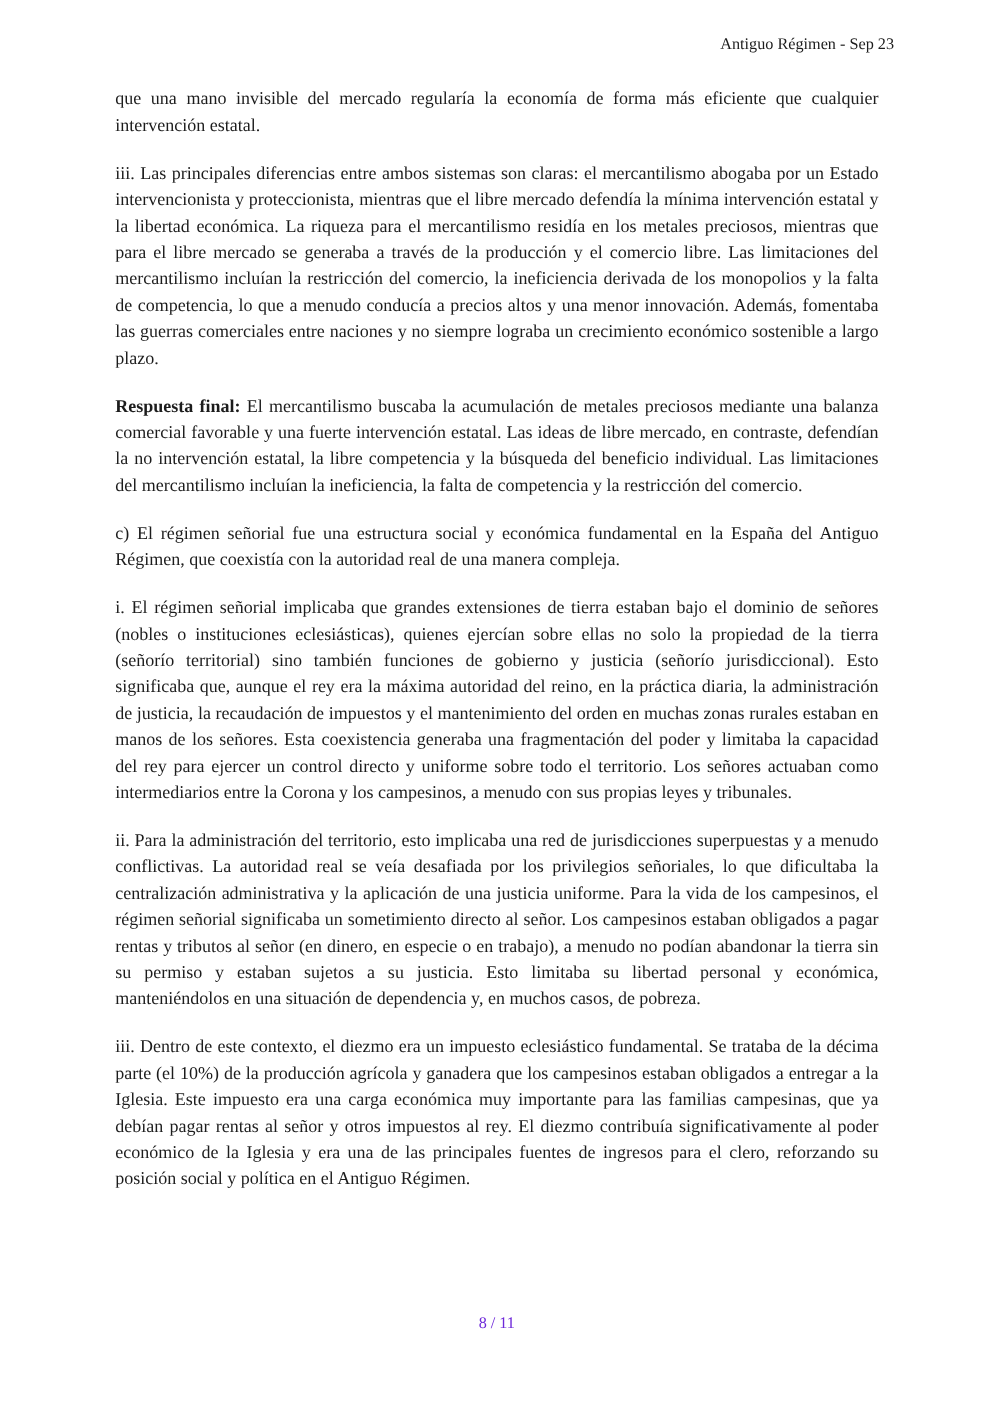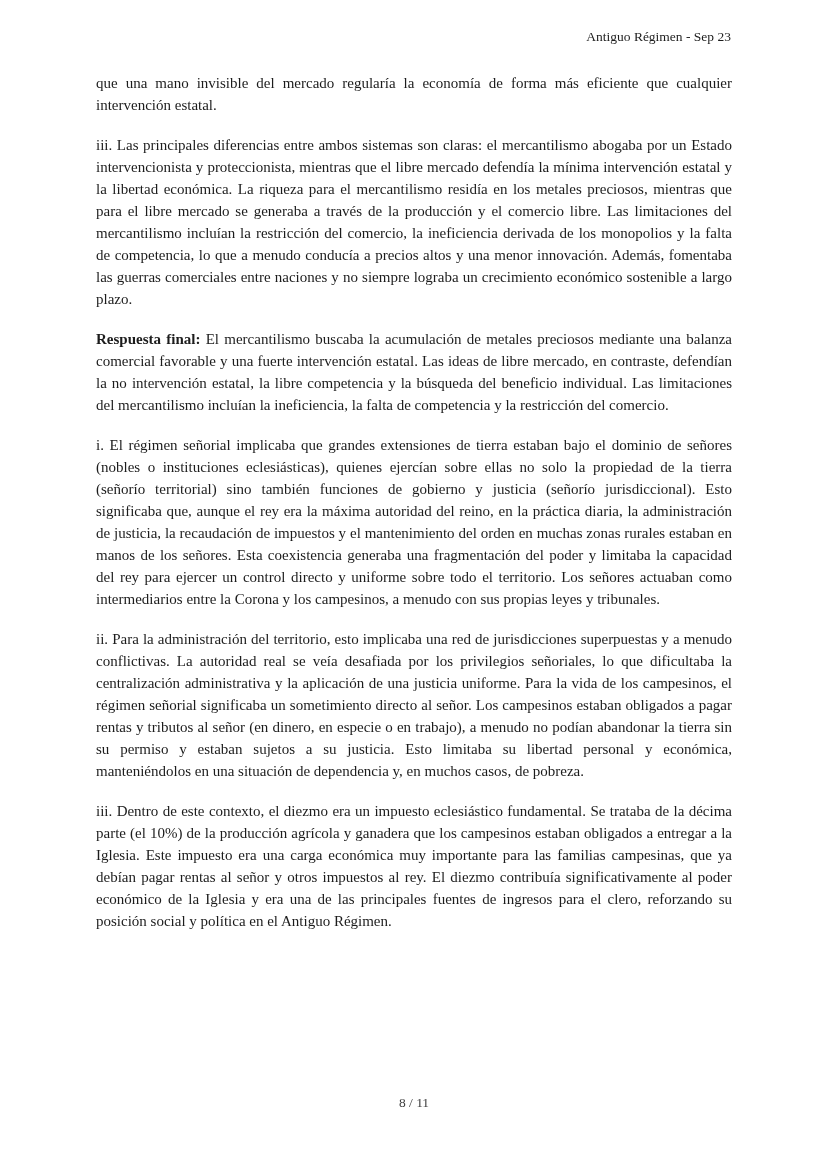--- a/index.html
+++ b/index.html
@@ -12,21 +12,21 @@
     width: 828px;
     height: 1171px;
     background: #ffffff;
     font-family: "Liberation Serif", serif;
     color: #1c1c1c;
     overflow: hidden;
   }
   .page-header {
     position: absolute;
     top: 29px;
-    right: 97px;
+    right: 83px;
     font-size: 13.5px;
     line-height: 16px;
     color: #1c1c1c;
     text-align: left;
   }
   .page-body {
     position: absolute;
     top: 72px;
     left: 96px;
     width: 636px;
@@ -43,38 +43,39 @@
     font-weight: bold;
   }
   .page-footer {
     position: absolute;
     top: 1094px;
     left: 0;
     width: 100%;
     text-align: center;
     font-size: 13.5px;
     line-height: 17px;
-    color: #404040;
+    color: #6d28d9;
   }
 </style>
 </head>
 <body>
 
 <div class="page">
 
   <div class="page-header">Antiguo Régimen - Sep 23</div>
 
   <div class="page-body">
 
     <p>que una mano invisible del mercado regularía la economía de forma más eficiente que cualquier intervención estatal.</p>
 
     <p>iii. Las principales diferencias entre ambos sistemas son claras: el mercantilismo abogaba por un Estado intervencionista y proteccionista, mientras que el libre mercado defendía la mínima intervención estatal y la libertad económica. La riqueza para el mercantilismo residía en los metales preciosos, mientras que para el libre mercado se generaba a través de la producción y el comercio libre. Las limitaciones del mercantilismo incluían la restricción del comercio, la ineficiencia derivada de los monopolios y la falta de competencia, lo que a menudo conducía a precios altos y una menor innovación. Además, fomentaba las guerras comerciales entre naciones y no siempre lograba un crecimiento económico sostenible a largo plazo.</p>
 
     <p><strong>Respuesta final:</strong> <span>El mercantilismo buscaba la acumulación de metales preciosos mediante una balanza comercial favorable y una fuerte intervención estatal. Las ideas de libre mercado, en contraste, defendían la no intervención estatal, la libre competencia y la búsqueda del beneficio individual. Las limitaciones del mercantilismo incluían la ineficiencia, la falta de competencia y la restricción del comercio.</span></p>
 
+    <p>c) El régimen señorial fue una estructura social y económica fundamental en la España del Antiguo Régimen, que coexistía con la autoridad real de una manera compleja.</p>
 
     <p>i. El régimen señorial implicaba que grandes extensiones de tierra estaban bajo el dominio de señores (nobles o instituciones eclesiásticas), quienes ejercían sobre ellas no solo la propiedad de la tierra (señorío territorial) sino también funciones de gobierno y justicia (señorío jurisdiccional). Esto significaba que, aunque el rey era la máxima autoridad del reino, en la práctica diaria, la administración de justicia, la recaudación de impuestos y el mantenimiento del orden en muchas zonas rurales estaban en manos de los señores. Esta coexistencia generaba una fragmentación del poder y limitaba la capacidad del rey para ejercer un control directo y uniforme sobre todo el territorio. Los señores actuaban como intermediarios entre la Corona y los campesinos, a menudo con sus propias leyes y tribunales.</p>
 
     <p>ii. Para la administración del territorio, esto implicaba una red de jurisdicciones superpuestas y a menudo conflictivas. La autoridad real se veía desafiada por los privilegios señoriales, lo que dificultaba la centralización administrativa y la aplicación de una justicia uniforme. Para la vida de los campesinos, el régimen señorial significaba un sometimiento directo al señor. Los campesinos estaban obligados a pagar rentas y tributos al señor (en dinero, en especie o en trabajo), a menudo no podían abandonar la tierra sin su permiso y estaban sujetos a su justicia. Esto limitaba su libertad personal y económica, manteniéndolos en una situación de dependencia y, en muchos casos, de pobreza.</p>
 
     <p>iii. Dentro de este contexto, el diezmo era un impuesto eclesiástico fundamental. Se trataba de la décima parte (el 10%) de la producción agrícola y ganadera que los campesinos estaban obligados a entregar a la Iglesia. Este impuesto era una carga económica muy importante para las familias campesinas, que ya debían pagar rentas al señor y otros impuestos al rey. El diezmo contribuía significativamente al poder económico de la Iglesia y era una de las principales fuentes de ingresos para el clero, reforzando su posición social y política en el Antiguo Régimen.</p>
 
 
   </div>
 

